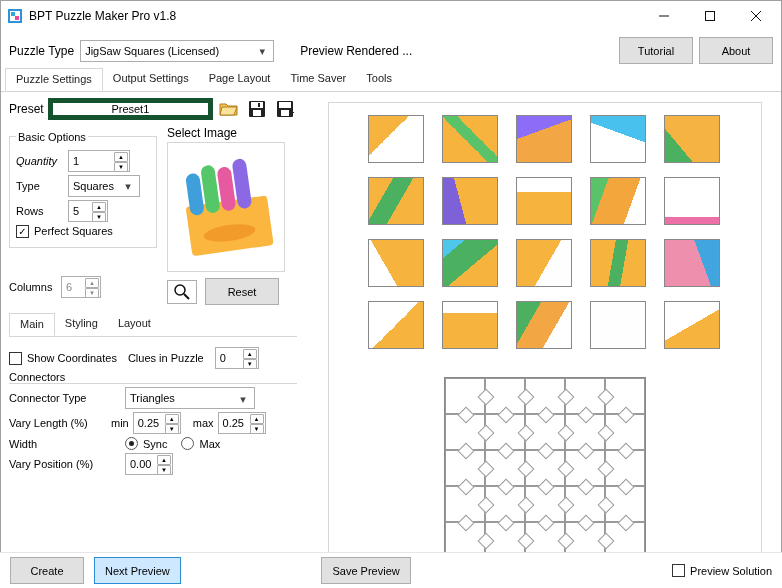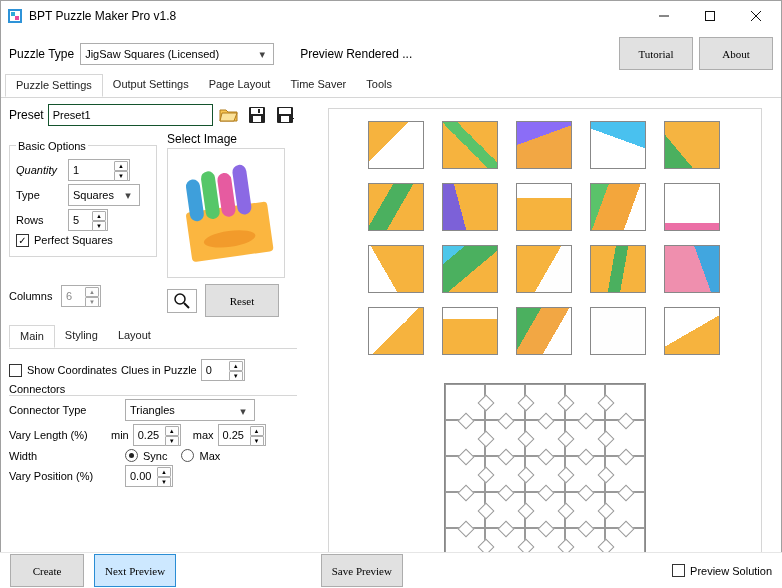--- a/index.html
+++ b/index.html
@@ -11,21 +11,21 @@
   .win-btn { width: 46px; height: 28px; display: flex; align-items: center; justify-content: center; }
   .row1 { padding: 6px 8px 4px 8px; display: flex; align-items: center; gap: 6px; }
   .label { font-size: 12px; }
   .select, .select-sm, .num { background: #fff; border: 1px solid #adadad; height: 22px; display: flex; align-items: center; padding: 0 4px; position: relative; }
   .select { width: 194px; }
   .select-sm { width: 72px; }
   .num { width: 62px; }
   .sel-arrow { position: absolute; right: 3px; top: 3px; width: 16px; height: 16px; display: flex; align-items: center; justify-content: center; pointer-events: none; color: #444; }
   .spin { position: absolute; right: 1px; top: 1px; width: 14px; height: 20px; display: flex; flex-direction: column; }
   .spin span { flex: 1; border: 1px solid #adadad; border-radius: 1px; display: flex; align-items: center; justify-content: center; font-size: 6px; background: #fdfdfd; }
-  .btn { background: #e1e1e1; border: 1px solid #adadad; height: 33px; display: flex; align-items: center; justify-content: center; padding: 0 10px; min-width: 74px; font-family: Liberation Serif, serif; }
+  .btn { background: #e1e1e1; border: 1px solid #adadad; height: 27px; display: flex; align-items: center; justify-content: center; padding: 0 10px; min-width: 74px; }
   .btn.primary { background: #cde8ff; border-color: #2a8dd4; }
   .tabs { display: flex; border-bottom: 1px solid #d6d6d6; padding-left: 4px; }
   .tab { padding: 4px 10px 5px; height: 23px; position: relative; color: #222;}
   .tab.active { border: 1px solid #d6d6d6; border-bottom: 1px solid #fff; background: #fff; margin-bottom: -1px; }
   .content { display: flex; height: 493px; }
   .leftpanel { width: 304px; padding: 4px 8px 0 8px; display: flex; flex-direction: column; }
   .preset-row { display: flex; align-items: center; gap: 4px; margin-bottom: 4px; height:26px; }
   .icon-btn { width: 24px; height: 24px; display: flex; align-items: center; justify-content: center; }
   fieldset.basic { border: 1px solid #d6d6d6; padding: 4px 6px 6px; width: 148px; position: relative; }
   fieldset.basic legend, .grp-head { font-size: 11px; padding: 0 2px; }
@@ -44,21 +44,21 @@
   .piece { width:56px; height:48px; border:1px solid #888; position:relative; overflow:visible; }
   .piece .fill { position:absolute; inset:0; }
   .grid { display:grid; grid-template-columns: repeat(5,40px); grid-template-rows: repeat(5,36px); border:1px solid #888; }
   .grid div { border:1px solid #999; position:relative; }
   .grid div::before, .grid div::after { content:''; position:absolute; width:10px; height:10px; border:1px solid #999; background:#fff; transform: rotate(45deg); }
   .grid div::before { left:calc(50% - 5px); top:-6px; }
   .grid div::after  { top:calc(50% - 5px); left:-6px; }
   .grid div:nth-child(-n+5)::before { display:none;}
   .grid div:nth-child(5n+1)::after { display:none;}
   .bottom { position:absolute; left:0; right:0; bottom:0; height:36px; border-top:1px solid #e6e6e6; background:#fff; display:flex; align-items:center; padding: 0 10px; gap:10px;}
-  .preset-input { flex:1; border:1px solid #14532d; height:22px; padding:0 4px; }
+  .preset-input { flex:1; border:5px solid #14532d; height:22px; padding:0 4px;text-align:center; }
   .radio { width:13px; height:13px; border:1px solid #555; border-radius:50%; display:inline-flex; align-items:center; justify-content:center;}
   .radio.on::after { content:''; width:5px; height:5px; background:#222; border-radius:50%;}
 </style>
 </head>
 <body>
 
 <div class="titlebar">
   <span class="t-icon">
     <svg width="16" height="16">
         <rect x="1" y="1" width="14" height="14" fill="#2e93d8"></rect>
@@ -213,21 +213,21 @@
         </div>
       </div>
     </div>
 
     <div class="subtabs">
       <div class="tab active">Main</div>
       <div class="tab">Styling</div>
       <div class="tab">Layout</div>
     </div>
 
-    <div class="frow" style="margin-top:10px; gap:4px;">
+    <div class="frow" style="margin-top:10px; gap:11px;">
       <label class="cb">
         <span class="cb-box"></span>
         <span>Show Coordinates</span>
       </label>
       <span>Clues in Puzzle</span>
       <div class="num" style="width:44px;">
         <span>0</span>
         <div class="spin">
             <span>▲</span>
             <span>▼</span>

